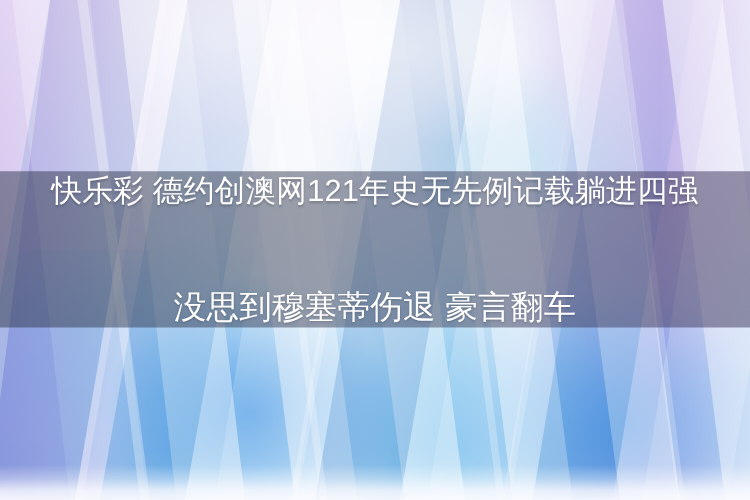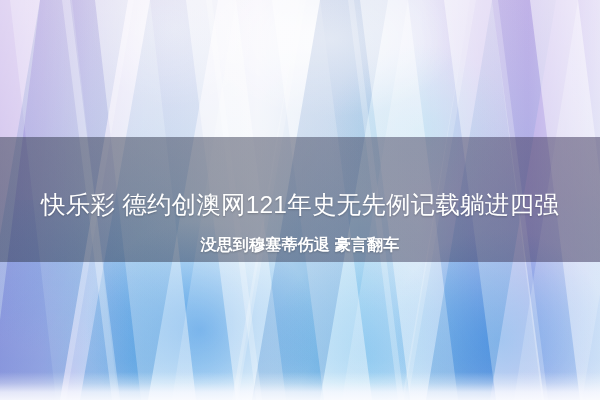--- a/index.html
+++ b/index.html
@@ -109,32 +109,32 @@
 
   #caption-text {
     position: absolute;
     left: 0;
     top: 137px;
     width: 600px;
     height: 125px;
     display: flex;
     flex-direction: column;
     align-items: center;
-    justify-content: flex-end;
+    justify-content: space-between;
     gap: 6px;
     color: #ffffff;
     font-size: 25px;
     line-height: 34px;
     letter-spacing: 0.2px;
     white-space: nowrap;
     text-shadow: 0 1px 2px rgba(0,0,0,0.22);
   }
   #caption-text .cap-line { display: block; }
   #caption-line-1 { font-size: 24.5px; }
-  #caption-line-2 { font-size: 16px; font-weight: bold; }
+  #caption-line-2 { font-size: 26px; }
 </style>
 </head>
 <body>
 
 <div id="stage">
 
   <div class="layer" id="bg-base"></div>
   <div class="layer" id="bg-sweep"></div>
   <div class="layer" id="bg-toppool"></div>
   <div class="layer" id="bg-bluepool"></div>

